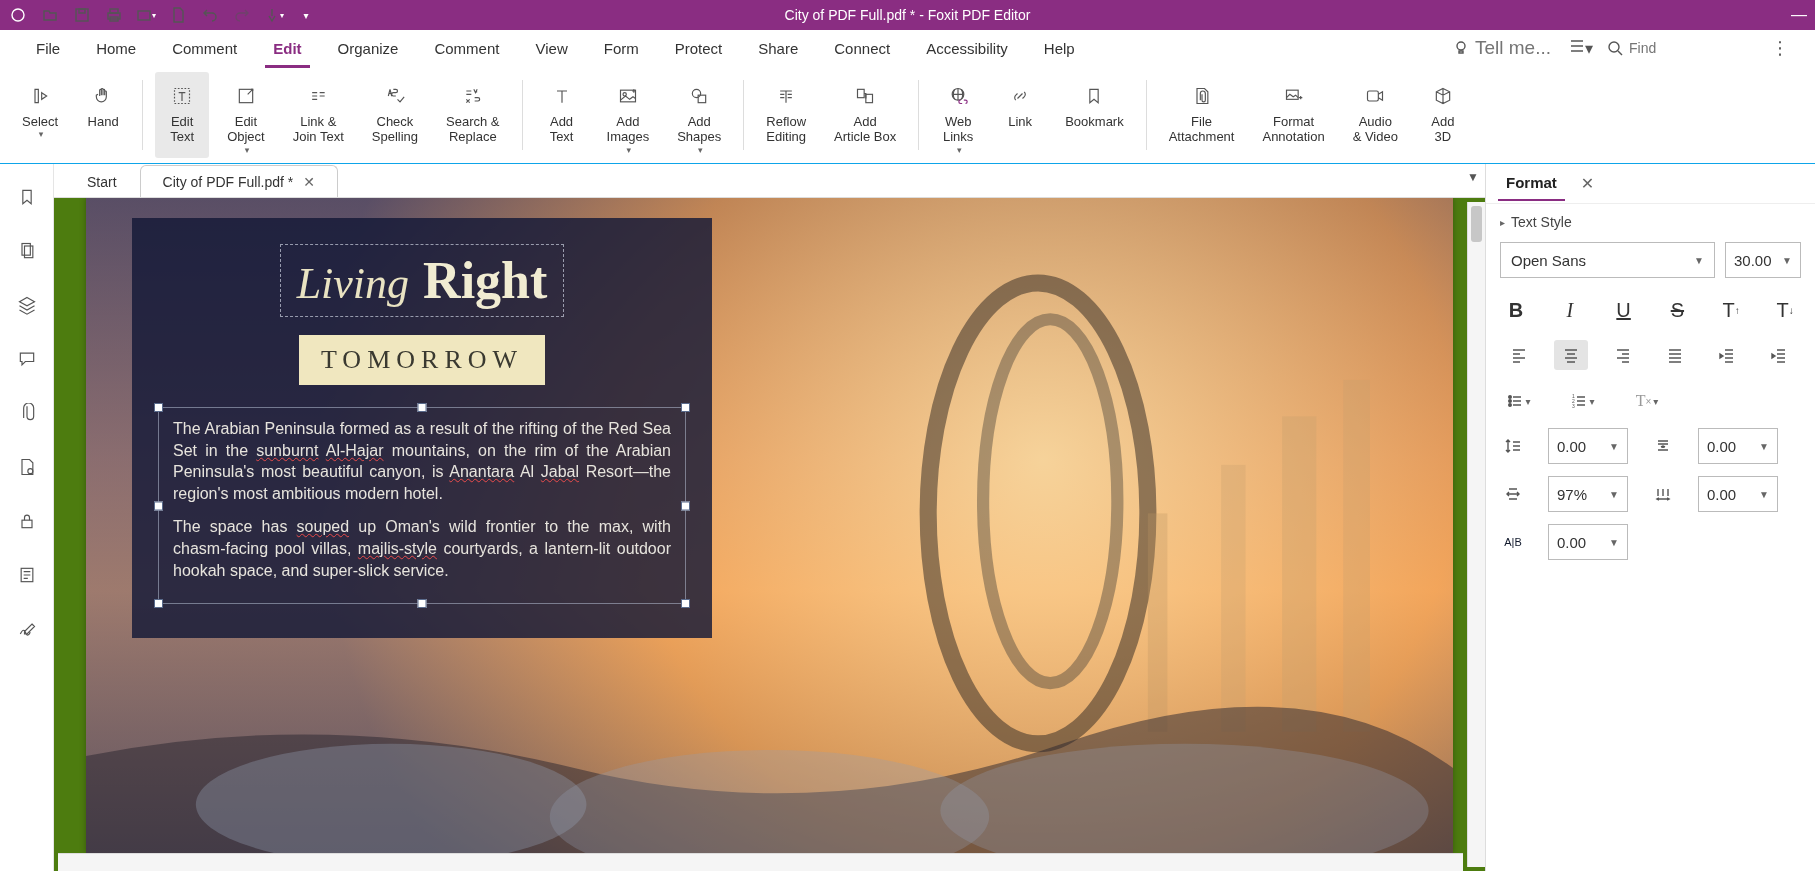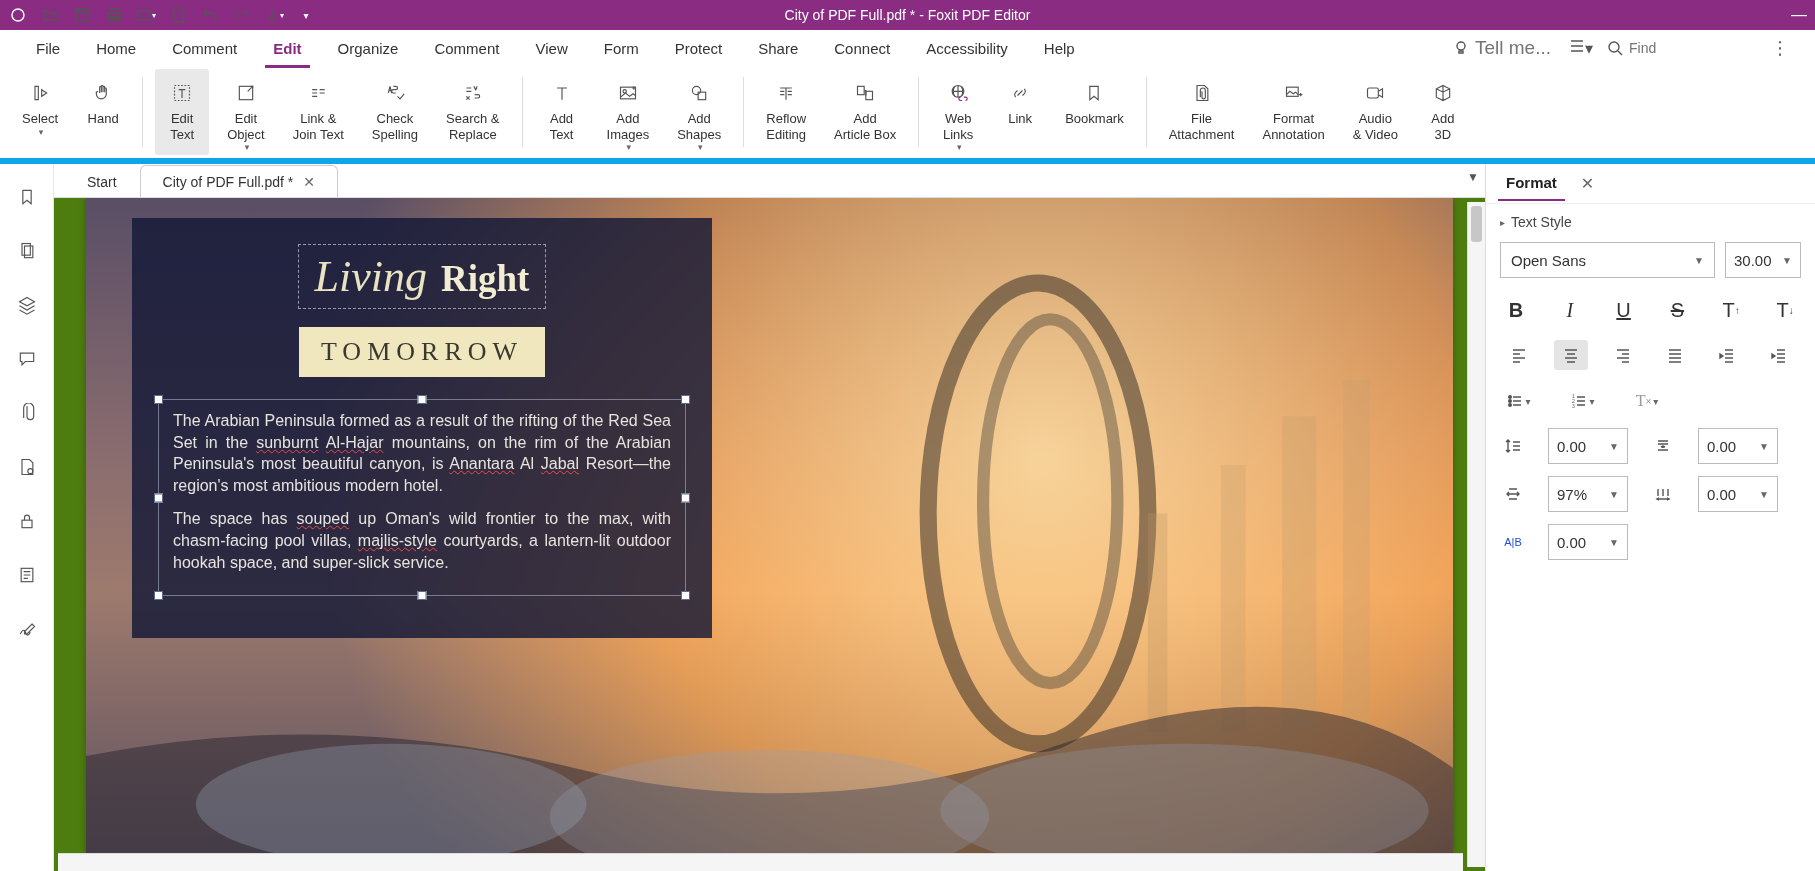--- a/index.html
+++ b/index.html
@@ -19,21 +19,21 @@
 .menubar .menu-item.active::after { content:''; position:absolute; bottom:-2px; left:10px; right:10px; height:3px; background:#8a2d82; }
 .menubar .spacer { flex: 1; }
 .menubar .search-group { display: flex; align-items: center; gap: 6px; }
 .menubar .tellme { display:flex; align-items:center; gap:6px; border-radius:14px; height:28px; padding:0 8px; }
 .menubar .tellme input { border:none; outline:none; font-size:19px; width:80px; color:#999; background:transparent; }
 .menubar .find-box { display:flex; align-items:center; gap:6px; height:28px; padding:0 8px; }
 .menubar .find-box input { border:none; outline:none; font-size:14px; width:120px; color:#999; background:transparent; }
 .menubar .kebab { padding:0 8px; color:#555; font-size:18px; cursor:pointer;}
 
 
-.ribbon { height: 98px; background:#fff; border-bottom:6px solid #0ea5e9; display:flex; align-items:center; padding:0 12px; gap:8px; }
+.ribbon { height: 98px; background:#fff; border-bottom:1px solid #0ea5e9; display:flex; align-items:center; padding:0 12px; gap:8px; }
 .ribbon .rbtn { display:flex; flex-direction:column; align-items:center; justify-content:flex-start; padding:6px 10px 2px; height:86px; cursor:pointer; border-radius:3px; min-width:54px; }
 .ribbon .rbtn.active { background:#e9e9e9; }
 .ribbon .ricon { height:36px; display:flex; align-items:center; justify-content:center; font-size:24px; color:#444; }
 .ribbon .rlabel { text-align:center; font-size:13px; color:#333; line-height:1.2; white-space:pre-line; }
 .ribbon .sep { width:1px; height:70px; background:#ddd; margin:0 4px;}
 .ribbon .dd { font-size:9px; color:#666; margin-left:2px; }
 
 
 .main { flex:1; display:flex; overflow:hidden; }
 .left-rail { width:54px; background:#fff; border-right:1px solid #e5e5e5; display:flex; flex-direction:column; align-items:center; padding-top:20px; gap:28px;}
@@ -53,21 +53,21 @@
 .page { position:absolute; left:32px; right:32px; top:0; bottom:18px; background:#fff; box-shadow:0 0 6px rgba(0,0,0,.3); overflow:hidden;}
 .page .bg { position:absolute; inset:0; background:
   radial-gradient(circle at 70% 40%, rgba(255,220,160,.9), rgba(255,170,90,.7) 40%, rgba(120,100,120,.6) 70%),
   linear-gradient(180deg, #2b2d4a 0%, #a77b62 40%, #d69b5e 60%, #3a3a3a 100%);
 }
 .page .bg svg { position:absolute; inset:0; width:100%; height:100%; }
 .overlay-box { position:absolute; left:46px; top:20px; width:580px; height:420px; background:rgba(20,25,55,.82); padding:26px 26px 18px; }
 .title-frame { border:1px dashed rgba(200,205,220,.7); padding:6px 16px; margin:0 auto 18px; width:fit-content; }
 .title-frame .tline { display:flex; align-items:baseline; gap:14px; justify-content:center;}
 .title-frame .living { font-family: 'Georgia', serif; font-style:italic; font-size:44px; color:#e9e3c2; font-weight:500;}
-.title-frame .right { font-family: 'Georgia', serif; font-weight:700; font-size:37px; color:#f1ecd2;}
+.title-frame .right { font-family: 'Georgia', serif; font-weight:700; font-size:52px; color:#f1ecd2;}
 .tomorrow { background:#f0e7bf; color:#3a3930; font-family:'Times New Roman', serif; letter-spacing:6px; font-size:26px; padding:10px 22px; width:fit-content; margin:0 auto 22px;text-align:right; }
 .body-block { position:relative; border:1px solid rgba(180,190,210,.55); padding:10px 14px; color:#e7e4dd; font-size:16px; line-height:1.35; text-align:justify;}
 .body-block p { margin-bottom:12px;}
 .handle { position:absolute; width:9px; height:9px; background:#fff; border:1px solid #5a6b8c;}
 .h-tl{top:-5px;left:-5px}.h-tm{top:-5px;left:50%;transform:translateX(-50%)}.h-tr{top:-5px;right:-5px}
 .h-ml{top:50%;left:-5px;transform:translateY(-50%)}.h-mr{top:50%;right:-5px;transform:translateY(-50%)}
 .h-bl{bottom:-5px;left:-5px}.h-bm{bottom:-5px;left:50%;transform:translateX(-50%)}.h-br{bottom:-5px;right:-5px}
 .redu { text-decoration: underline; text-decoration-color: #e94b4b; text-decoration-style: wavy; text-decoration-thickness:1px;}
 
 
@@ -623,21 +623,21 @@
               <path d="M3 3v7M8 3v7M13 3v7M2 13h12M4 12l-2 1 2 1M12 12l2 1-2 1"></path>
             </svg>
           </span>
         <div class="rp-num wide">
             <span>0.00</span>
             <span class="caret">▼</span>
           </div>
       </div>
 
       <div class="spacing-row">
-        <span class="sp-icon" style="color:#1d4ed8">
+        <span class="sp-icon" style="color:#0f172a">
             <span style="font-size:11px">A|B</span>
           </span>
         <div class="rp-num wide">
             <span>0.00</span>
             <span class="caret">▼</span>
           </div>
       </div>
     </div>
   </div>
 </div>

